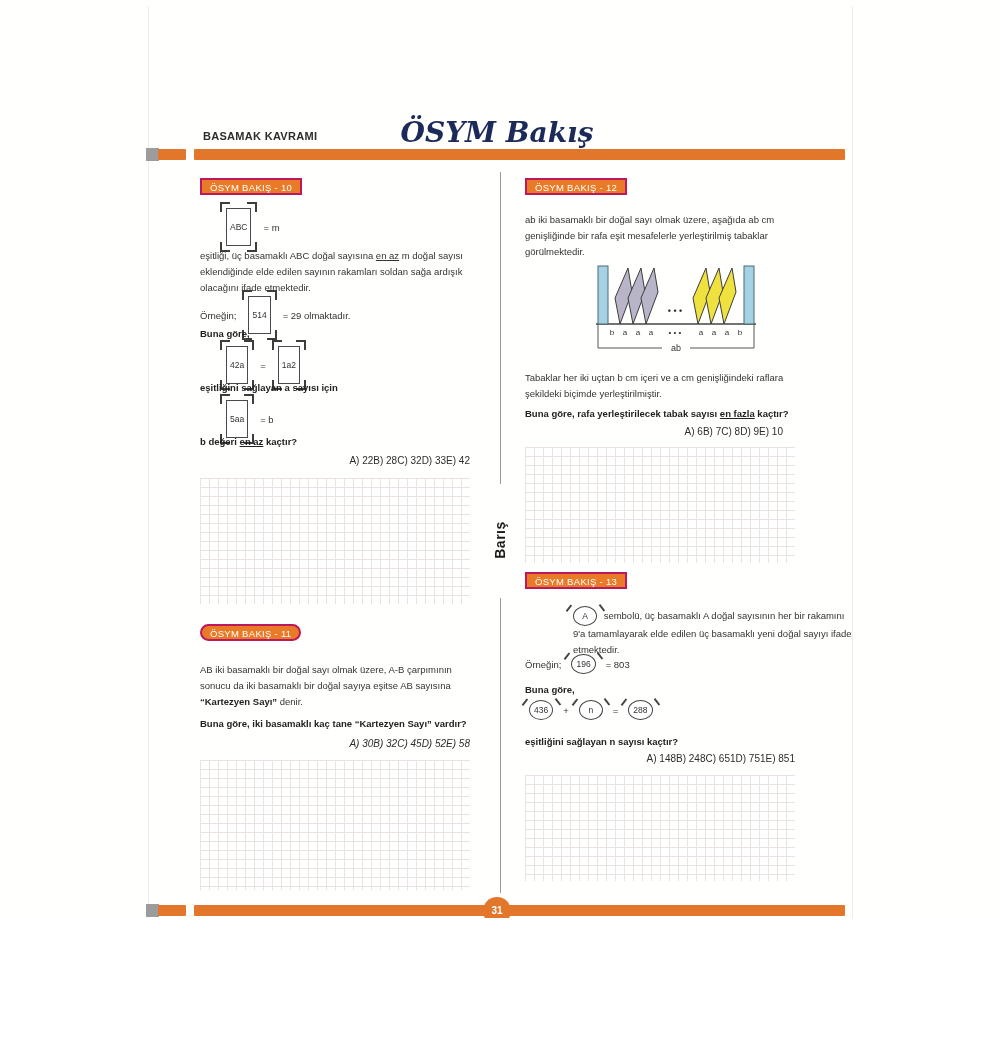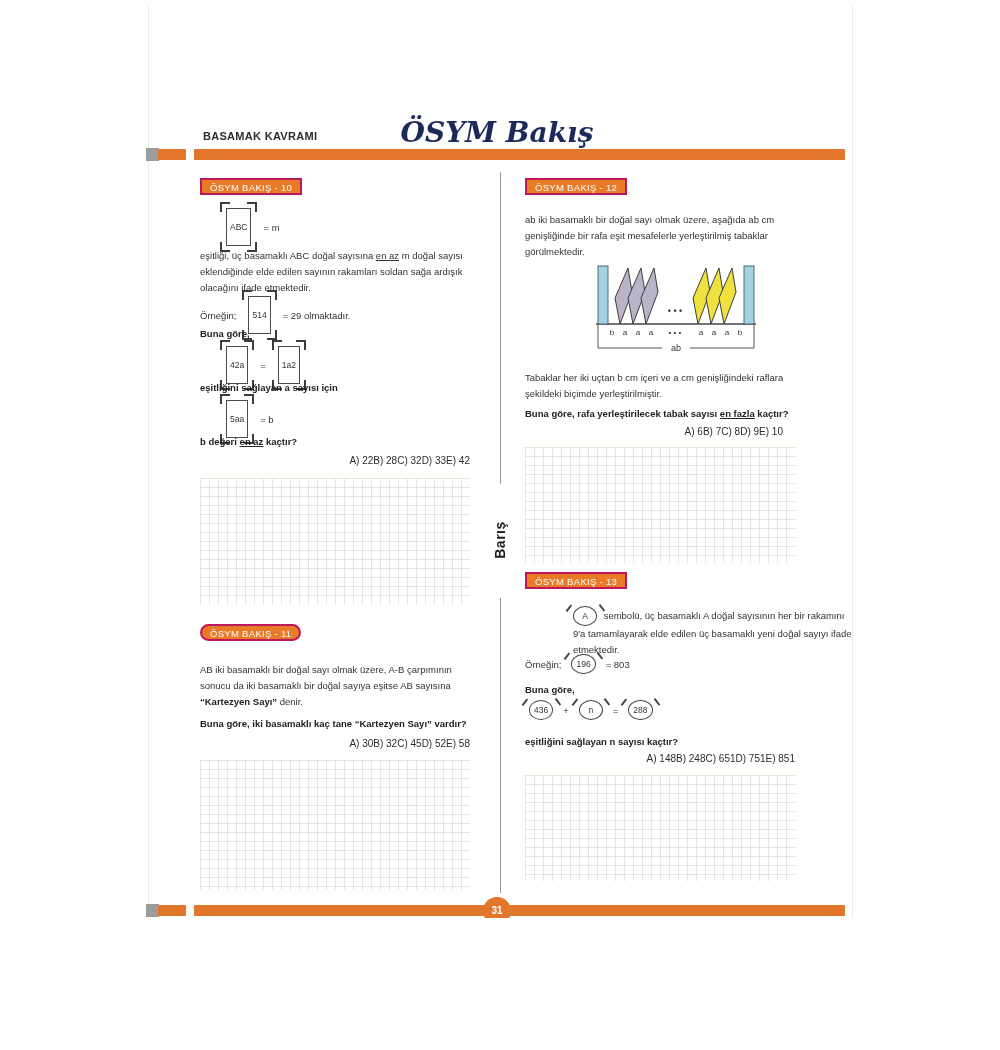--- a/index.html
+++ b/index.html
@@ -120,21 +120,21 @@
   </div>
 
   <div class="grid" style="left:200px;top:478px;width:270px;height:126px;"></div>
 
   <div class="badge" style="left:200px;top:624px;border-radius:10px;">ÖSYM BAKIŞ - 11</div>
 
   <p class="para" style="left:200px;top:652px;width:276px;"><span>AB iki basamaklı bir doğal sayı olmak üzere, A-B çarpımının sonucu da iki basamaklı bir doğal sayıya eşitse AB sayısına </span><span class="bold">“Kartezyen Sayı”</span><span> denir.</span></p>
 
   <p class="para bold" style="left:200px;top:706px;width:280px;">Buna göre, iki basamaklı kaç tane “Kartezyen Sayı” vardır?</p>
 
-  <div class="opts" style="left:200px;top:738px;width:270px;">
+  <div class="opts" style="left:200px;top:738px;width:270px;font-style:italic;">
     <span>A) 30</span>
     <span>B) 32</span>
     <span>C) 45</span>
     <span>D) 52</span>
     <span>E) 58</span>
   </div>
 
   <div class="grid" style="left:200px;top:760px;width:270px;height:130px;"></div>
 
   <div class="badge" style="left:525px;top:178px;">ÖSYM BAKIŞ - 12</div>

